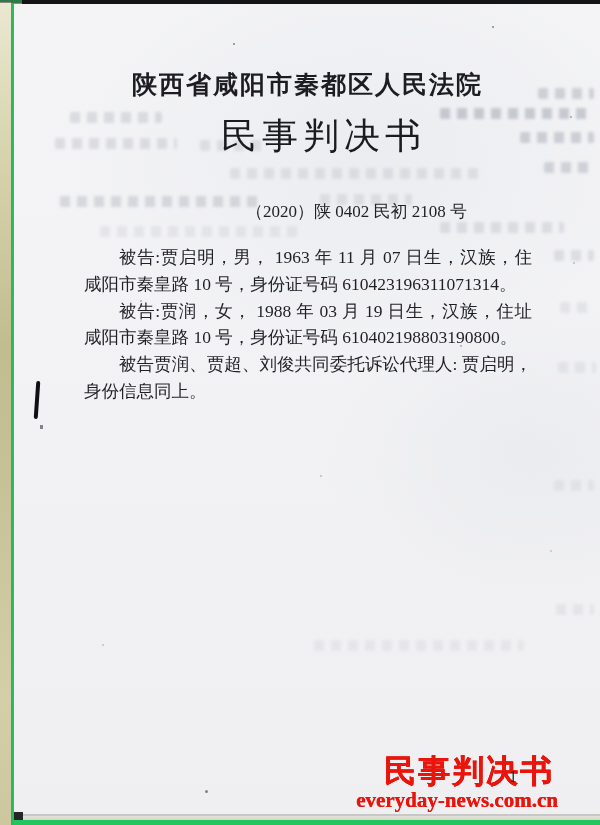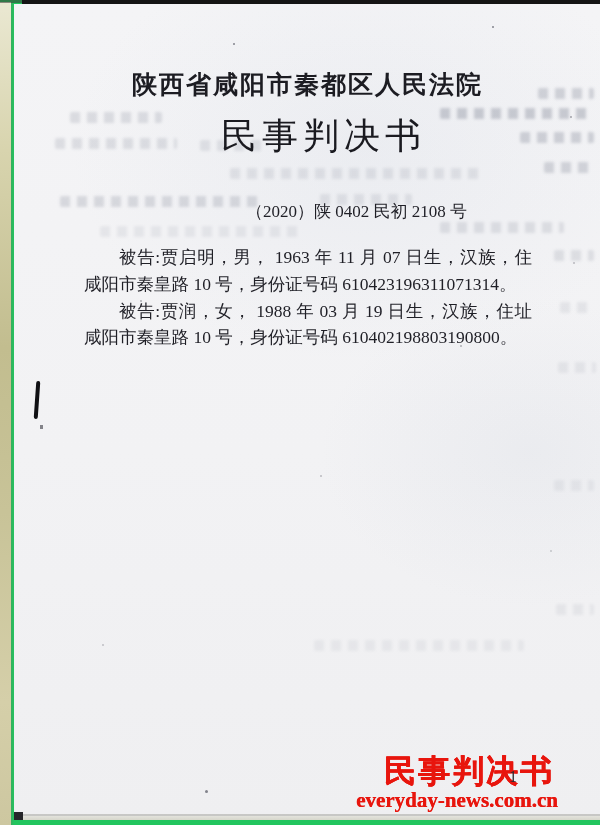--- a/index.html
+++ b/index.html
@@ -121,20 +121,21 @@
     <div class="binding"></div>
     <div class="binding-dot"></div>
 
     <h1 class="court-name">陕西省咸阳市秦都区人民法院</h1>
     <h2 class="doc-type">民事判决书</h2>
     <div class="case-no"><span>（2020）陕 0402 民初 2108 号</span></div>
 
     <div class="body-text">
       <p>被告:贾启明，男， 1963 年 11 月 07 日生，汉族，住咸阳市秦皇路 10 号，身份证号码 610423196311071314。</p>
       <p>被告:贾润，女， 1988 年 03 月 19 日生，汉族，住址咸阳市秦皇路 10 号，身份证号码 610402198803190800。</p>
+      <p>被告贾润、贾超、刘俊共同委托诉讼代理人: 贾启明，身份信息同上。</p>
     </div>
 
     <div class="pageno">1</div>
 
     <div class="wm">
       <div class="wm-cn">民事判决书</div>
       <div class="wm-url">everyday-news.com.cn</div>
     </div>
 
     <div class="bottom-line"></div>

